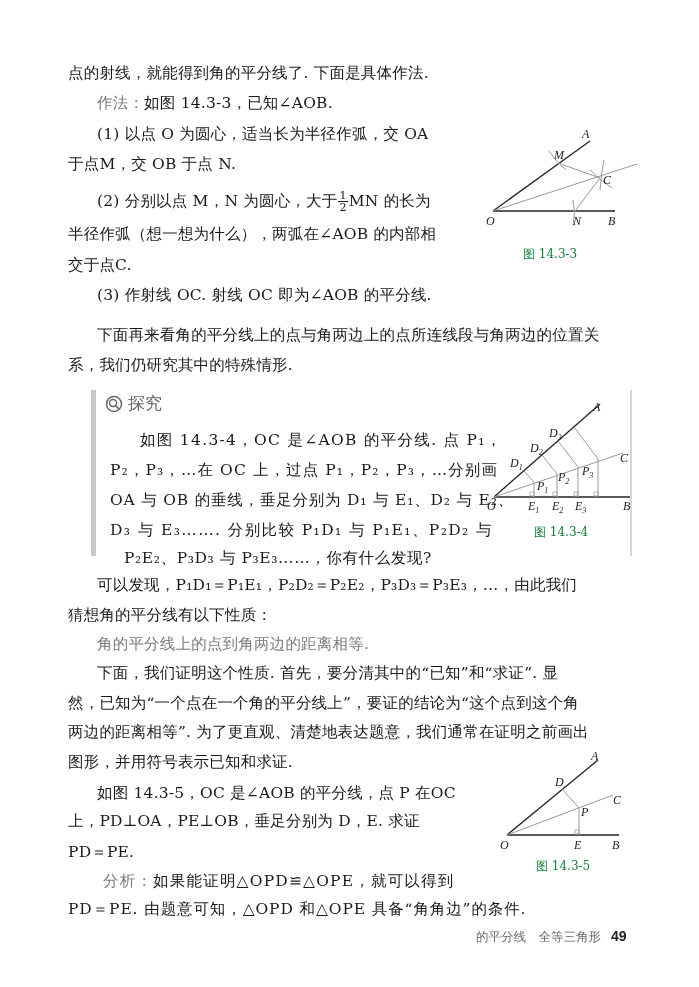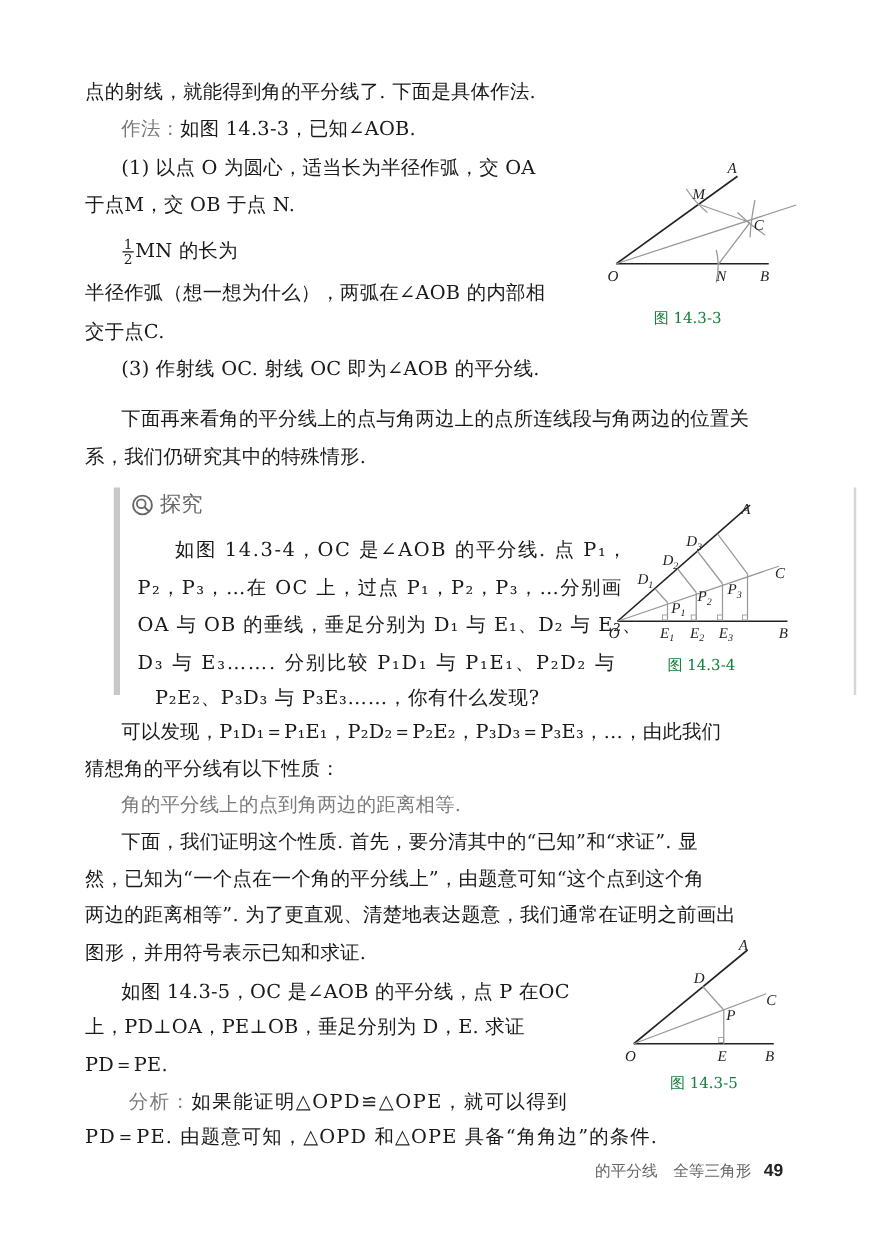--- a/index.html
+++ b/index.html
@@ -6,42 +6,42 @@
   body {
     width: 699px; height: 987px; background: #ffffff; position: relative; overflow: hidden;
     font-family: "DejaVu Serif", "Liberation Serif", serif; color: #1a1a1a;
   }
   .line { position: absolute; font-size: 15.5px; line-height: 20px; white-space: nowrap; letter-spacing: 0.2px; }
   .gray { color: #7a7a7a; }
   .frac { display: inline-block; vertical-align: middle; text-align: center; font-size: 11px; line-height: 11px; margin: 0 1px; }
   .frac span { display: block; }
   .frac .num { border-bottom: 1px solid #1a1a1a; padding: 0 1px; }
   .caption { position: absolute; font-size: 12px; color: #15803d; white-space: nowrap; }
-  .explore-box { position: absolute; left: 91px; top: 390px; width: 594px; height: 166px; }
+  .explore-box { position: absolute; left: 91px; top: 390px; width: 541px; height: 166px; }
   .explore-bar { position: absolute; left: 0; top: 0; width: 5px; height: 166px; background: #c8c8c8; }
   .explore-right { position: absolute; right: 0; top: 0; width: 2px; height: 166px; background: #d6d6d6; }
   .explore-title { position: absolute; left: 14px; top: 2px; font-size: 17px; color: #666; display:flex; align-items:center; gap:5px; font-family: "DejaVu Sans", sans-serif;}
   .footer { position: absolute; top: 928px; left: 476px; font-size: 12.5px; color: #666; white-space: nowrap; }
   .footer .pg { font-family: "Liberation Sans", sans-serif; font-weight: bold; color: #222; font-size: 14px; margin-left: 10px; }
   svg.fig { position: absolute; overflow: visible; }
   svg text { font-family: "Liberation Serif", serif; font-style: italic; font-size: 12px; fill: #222; }
 </style>
 </head>
 <body>
 
 <div class="line" style="left:68px;top:63px;">点的射线，就能得到角的平分线了. 下面是具体作法.</div>
 
 <div class="line" style="left:97px;top:93px;">
   <span class="gray">作法：</span><span>如图 14.3-3，已知∠AOB.</span>
 </div>
 <div class="line" style="left:97px;top:124px;">(1) 以点 O 为圆心，适当长为半径作弧，交 OA</div>
 <div class="line" style="left:68px;top:154px;">于点M，交 OB 于点 N.</div>
 
 <div class="line" style="left:97px;top:190px;">
-  <span class="frac"><span class="num">1</span><span>2</span></span><span>MN 的长为</span>
+  <span>(2) 分别以点 M，N 为圆心，大于</span><span class="frac"><span class="num">1</span><span>2</span></span><span>MN 的长为</span>
 </div>
 <div class="line" style="left:68px;top:224px;">半径作弧（想一想为什么），两弧在∠AOB 的内部相</div>
 <div class="line" style="left:68px;top:255px;">交于点C.</div>
 <div class="line" style="left:97px;top:285px;">(3) 作射线 OC. 射线 OC 即为∠AOB 的平分线.</div>
 
 <svg class="fig" style="left:0;top:0;" width="699" height="987">
   <line x1="493" y1="211" x2="590" y2="141" stroke="#222" stroke-width="1.3"></line>
   <line x1="493" y1="211" x2="615" y2="211" stroke="#222" stroke-width="1.3"></line>
   <line x1="493" y1="211" x2="637" y2="164" stroke="#999" stroke-width="1"></line>
   <line x1="558" y1="163" x2="600" y2="178" stroke="#999" stroke-width="1"></line>
@@ -112,21 +112,21 @@
   <text x="623" y="510">B</text>
 </svg>
 <div class="caption" style="left:534px;top:524px;">图 14.3-4</div>
 
 <div class="line" style="left:97px;top:575px;">可以发现，P₁D₁＝P₁E₁，P₂D₂＝P₂E₂，P₃D₃＝P₃E₃，…，由此我们</div>
 <div class="line" style="left:68px;top:605px;">猜想角的平分线有以下性质：</div>
 
 <div class="line gray" style="left:97px;top:634px;">角的平分线上的点到角两边的距离相等.</div>
 
 <div class="line" style="left:97px;top:663px;">下面，我们证明这个性质. 首先，要分清其中的“已知”和“求证”. 显</div>
-<div class="line" style="left:68px;top:693px;">然，已知为“一个点在一个角的平分线上”，由题意可知“这个点到这个角</div>
+<div class="line" style="left:68px;top:693px;">然，已知为“一个点在一个角的平分线上”，要证的结论为“这个点到这个角</div>
 <div class="line" style="left:68px;top:722px;">两边的距离相等”. 为了更直观、清楚地表达题意，我们通常在证明之前画出</div>
 <div class="line" style="left:68px;top:752px;">图形，并用符号表示已知和求证.</div>
 
 <div class="line" style="left:97px;top:783px;">如图 14.3-5，OC 是∠AOB 的平分线，点 P 在OC</div>
 <div class="line" style="left:68px;top:811px;text-align:right;">上，PD⊥OA，PE⊥OB，垂足分别为 D，E. 求证</div>
 <div class="line" style="left:68px;top:842px;">PD＝PE.</div>
 
 <div class="line" style="left:103px;top:871px;letter-spacing:1.2px;text-align:right;">
   <span class="gray">分析：</span><span>如果能证明△OPD≌△OPE，就可以得到</span>
 </div>

